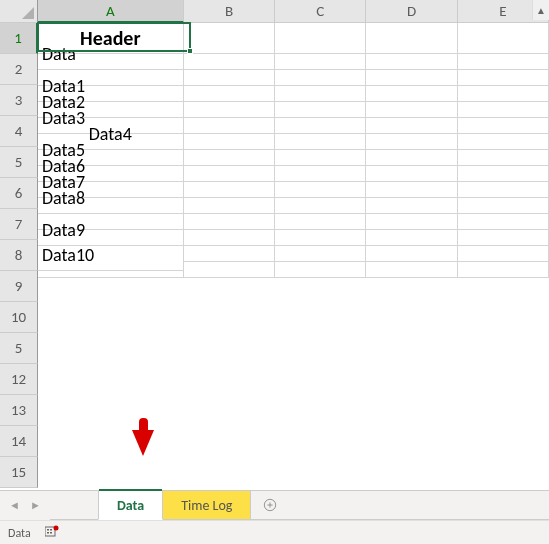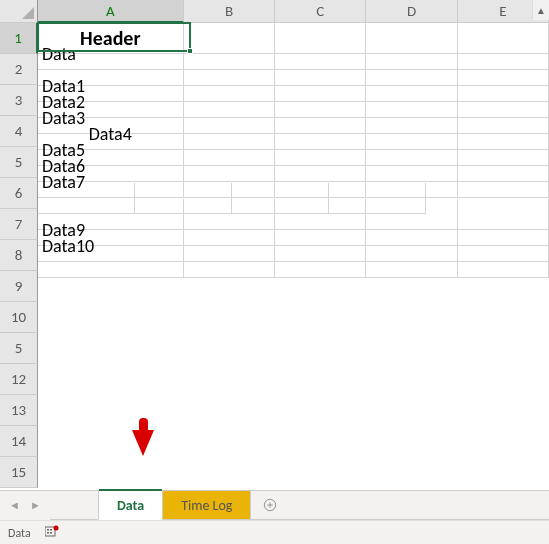--- a/index.html
+++ b/index.html
@@ -138,21 +138,21 @@
   }
   .tab-nav span { cursor: default; }
   .tab-spacer { width: 48px; border-bottom: 1px solid #ccc; }
   .tab {
     padding: 0 18px;
     font-size: 14px;
     line-height: 29px;
     color: #555;
     border-right: 1px solid #ccc;
     border-bottom: 1px solid #ccc;
-    background: #eab308;
+    background: #fde047;
     cursor: pointer;
   }
   .tab.active {
     background: #fff;
     color: #217346;
     font-weight: bold;
     border-top: none;
     border-bottom: 1px solid #fff;
     border-left: 1px solid #ccc;
     position: relative;
@@ -293,41 +293,42 @@
         <div class="cell" style="width: 97px;"></div>
       </div>
       <div class="cell-row">
         <div class="cell" style="width: 155px;">Data7</div>
         <div class="cell" style="width: 97px;"></div>
         <div class="cell" style="width: 97px;"></div>
         <div class="cell" style="width: 97px;"></div>
         <div class="cell" style="width: 97px;"></div>
       </div>
       <div class="cell-row">
+        <div class="cell" style="width: 155px;">Data8</div>
         <div class="cell" style="width: 97px;"></div>
         <div class="cell" style="width: 97px;"></div>
         <div class="cell" style="width: 97px;"></div>
         <div class="cell" style="width: 97px;"></div>
       </div>
       <div class="cell-row">
         <div class="cell" style="width: 155px;"></div>
         <div class="cell" style="width: 97px;"></div>
         <div class="cell" style="width: 97px;"></div>
         <div class="cell" style="width: 97px;"></div>
         <div class="cell" style="width: 97px;"></div>
       </div>
       <div class="cell-row">
         <div class="cell" style="width: 155px;">Data9</div>
         <div class="cell" style="width: 97px;"></div>
         <div class="cell" style="width: 97px;"></div>
         <div class="cell" style="width: 97px;"></div>
         <div class="cell" style="width: 97px;"></div>
       </div>
       <div class="cell-row">
-        <div class="cell" style="width: 155px;">Data10</div>
+        <div class="cell" style="width: 155px; margin-top: 9px;">Data10</div>
         <div class="cell" style="width: 97px;"></div>
         <div class="cell" style="width: 97px;"></div>
         <div class="cell" style="width: 97px;"></div>
         <div class="cell" style="width: 97px;"></div>
       </div>
       <div class="cell-row">
         <div class="cell" style="width: 155px;"></div>
         <div class="cell" style="width: 97px;"></div>
         <div class="cell" style="width: 97px;"></div>
         <div class="cell" style="width: 97px;"></div>

